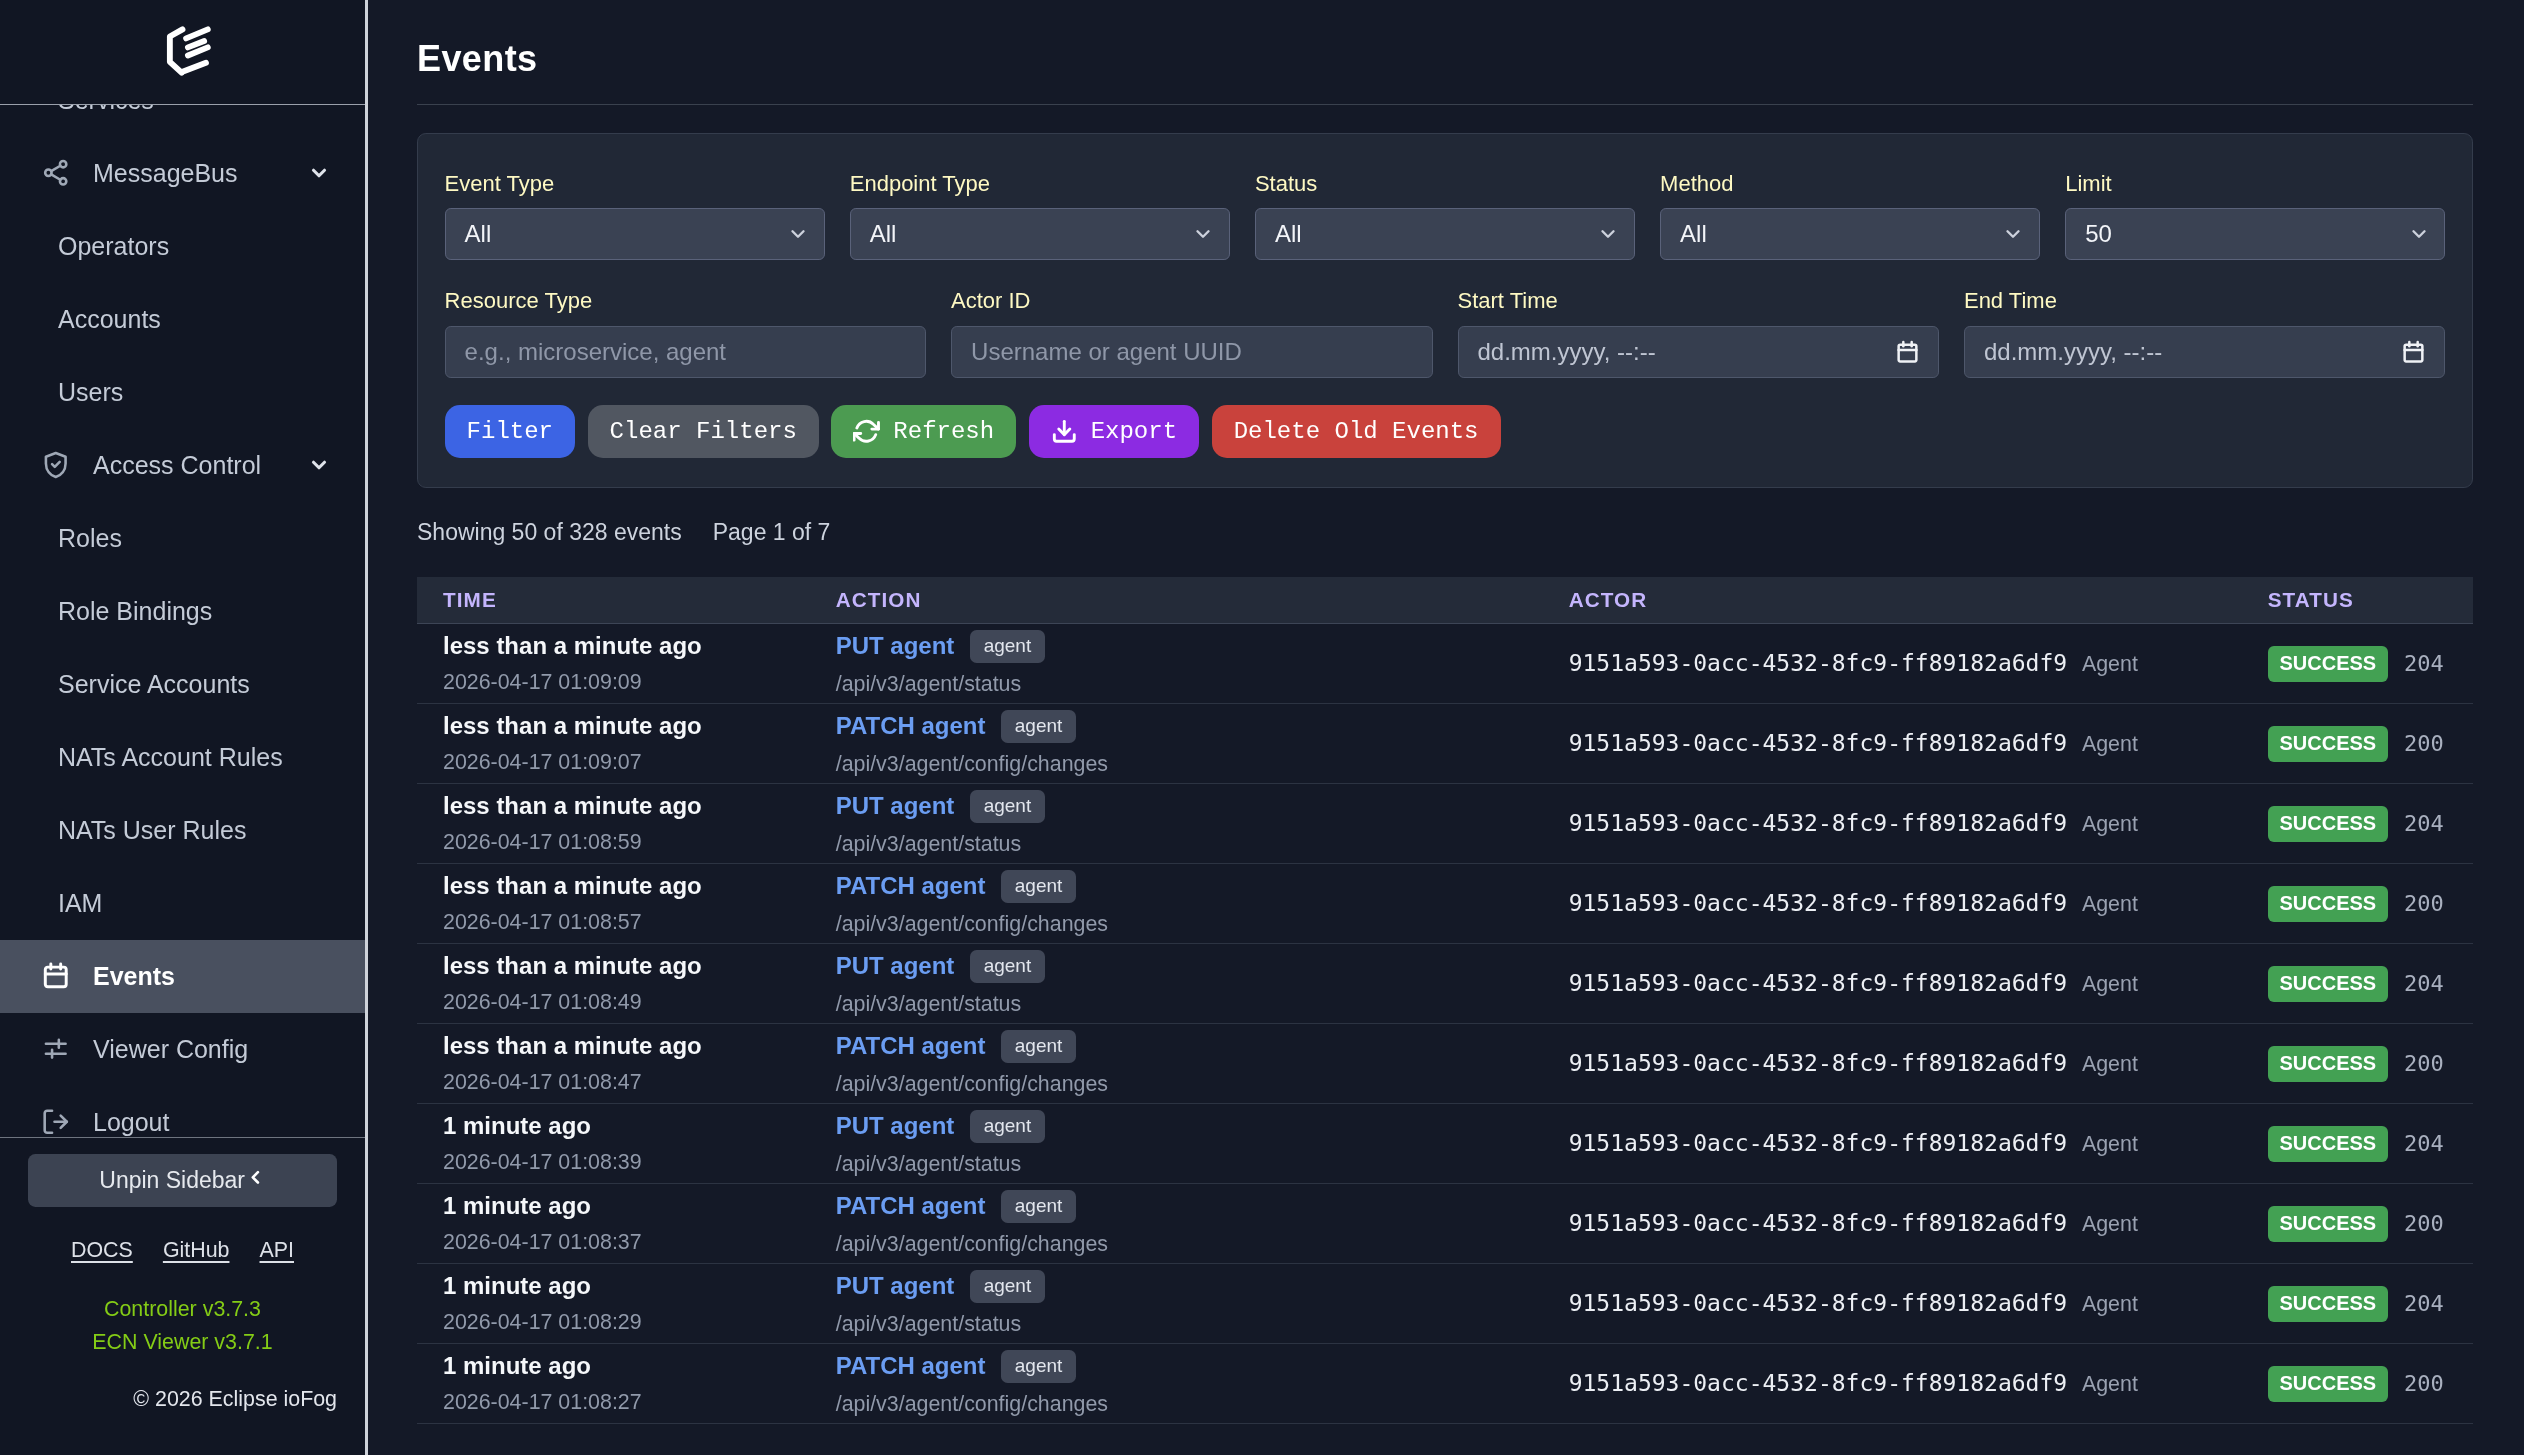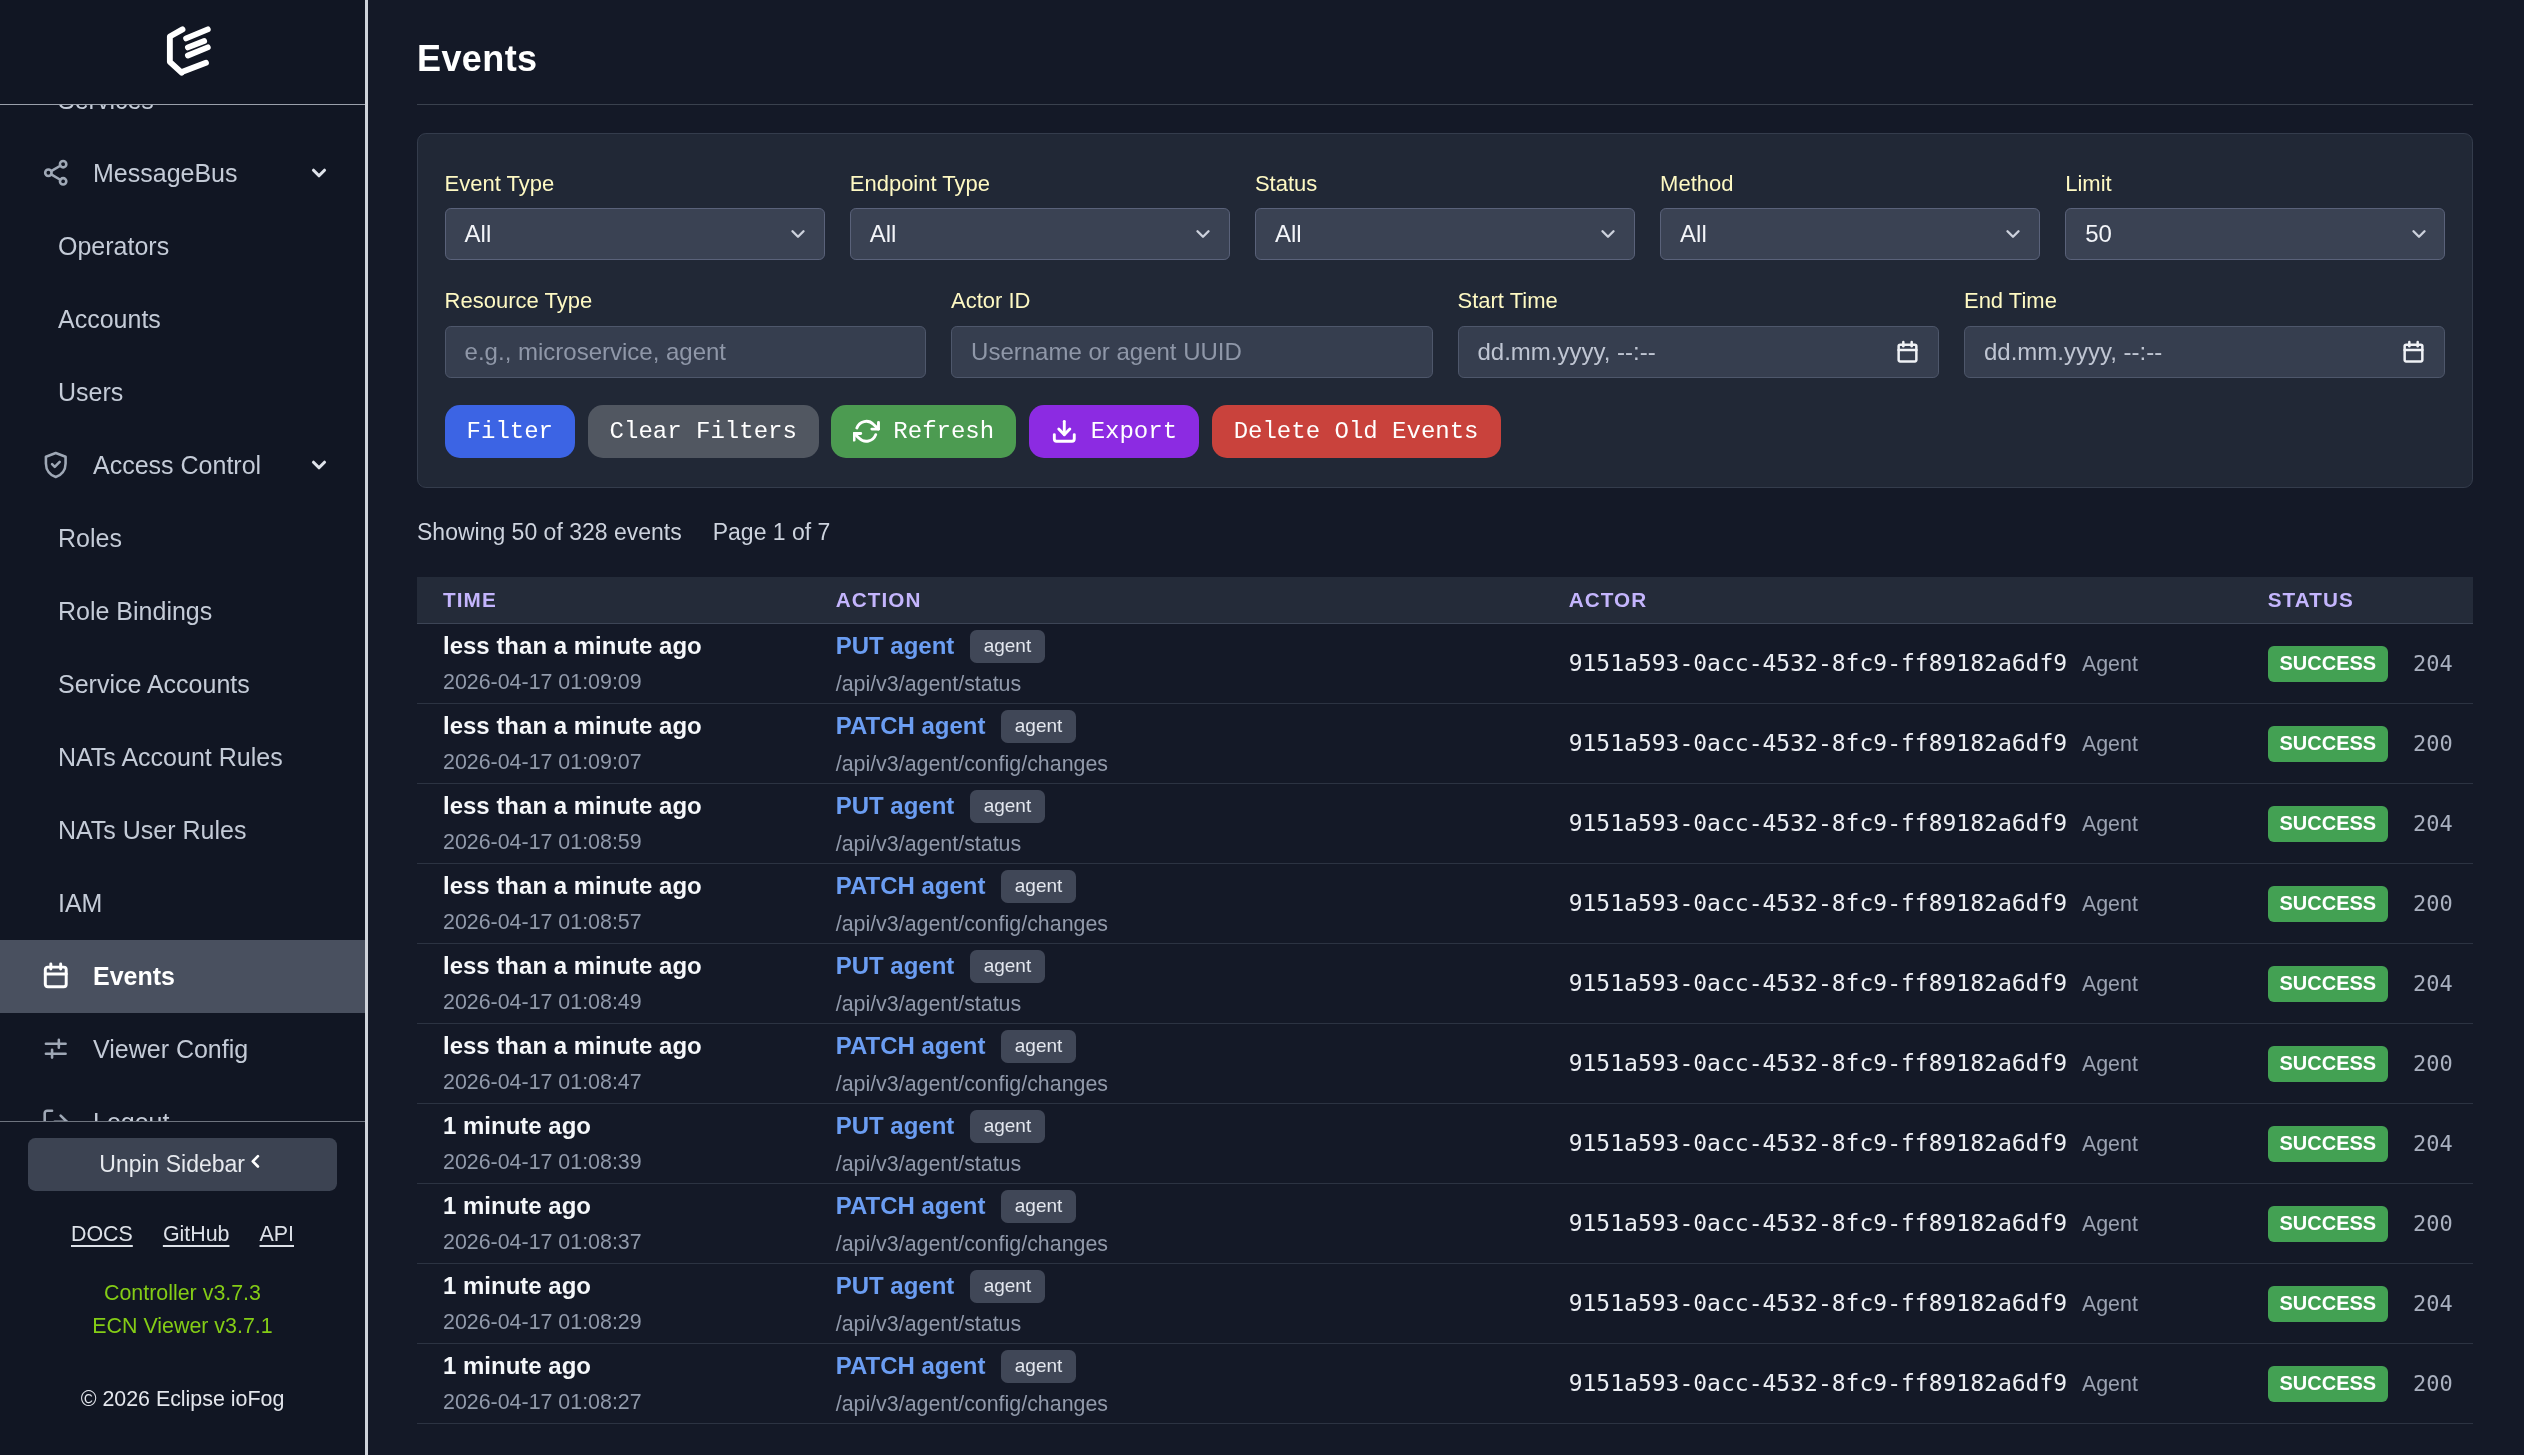--- a/index.html
+++ b/index.html
@@ -28,21 +28,21 @@
   .nav-item.active{background:var(--active-item);color:#ffffff;font-weight:bold;}
   .nav-item.active .nav-icon{color:#ffffff;}
   .nav-chevron{margin-left:auto;margin-right:35px;color:#dfe3ea;display:flex;}
   .nav-chevron svg{width:22px;height:22px;}
   .side-footer{border-top:1.5px solid #6e747f;padding:16px 28px 0 28px;}
   .unpin-btn{height:53px;background:var(--unpin);border-radius:7.4px;display:flex;align-items:center;justify-content:center;font-size:23px;color:#e6e9ee;cursor:pointer;}
   .unpin-btn svg{width:20.7px;height:20.7px;}
   .side-links{display:flex;justify-content:space-between;padding:0 43px;margin-top:31px;}
   .side-links a{color:#dde1e8;font-size:21.4px;text-decoration:underline;text-underline-offset:4.4px;cursor:pointer;}
   .versions{text-align:center;margin-top:29.5px;font-size:21.4px;color:#84cc16;line-height:1.55;}
-  .copyright{text-align:center;margin-top:44px;margin-bottom:44px;font-size:21.4px;color:#e3e6ec;}
+  .copyright{text-align:right;margin-top:28px;margin-bottom:44px;font-size:21.4px;color:#e3e6ec;}
 
   
   .main{flex:1;padding:38px 52px 0 49px;overflow:hidden;}
   .page-title{font-size:36px;font-weight:bold;color:#ffffff;letter-spacing:0.4px;}
   .title-rule{border-bottom:1.5px solid var(--divider);margin-top:23.6px;}
 
   .filter-panel{margin-top:28px;background:var(--panel);border:1.5px solid var(--panel-border);border-radius:8.9px;padding:37px 26.6px 29.5px 26.6px;}
   .f-row1{display:grid;grid-template-columns:repeat(5,1fr);gap:25px;}
   .f-row2{display:grid;grid-template-columns:repeat(4,1fr);gap:25px;margin-top:28px;}
   .f-label{font-size:22px;color:#fef9c3;margin-bottom:11.8px;}
@@ -73,21 +73,21 @@
   .thead .th{font-size:20.7px;font-weight:bold;letter-spacing:1.1px;color:#c4b5fd;padding-left:26px;}
   .trow{display:grid;grid-template-columns:19.1% 35.65% 34% 11.25%;height:80px;border-bottom:1.5px solid var(--row-border);align-items:center;}
   .cell{padding-left:26px;}
   .t1{font-size:24px;font-weight:bold;color:#f5f7fa;display:flex;align-items:center;gap:16px;}
   .t2{font-size:21.4px;color:var(--muted);margin-top:9.6px;font-weight:normal;}
   .action-link{color:var(--link-blue);font-weight:bold;text-decoration:none;cursor:pointer;}
   .chip{background:var(--chip);color:#e2e6ed;font-size:19px;font-weight:normal;padding:5.2px 13.3px;border-radius:6.6px;}
   .c-actor{display:flex;align-items:baseline;gap:14.8px;}
   .uuid{font-size:23px;color:#eceff4;}
   .actor-type{font-size:21.4px;color:#99a1b1;}
-  .c-status{display:flex;align-items:center;gap:25px;}
+  .c-status{display:flex;align-items:center;gap:16px;}
   .badge{background:var(--badge-green);color:#ffffff;font-size:20px;font-weight:bold;padding:6.6px 11.8px;border-radius:5.9px;}
   .code{font-size:22px;color:#a9b0bf;}
 </style>
 </head>
 <body>
 
 <aside class="sidebar">
   <div class="logo-wrap">
     <span>
       <svg width="65" height="58" viewBox="0 0 72 64" fill="none" stroke="#ffffff" stroke-width="6.5" stroke-linecap="round" stroke-linejoin="round">

